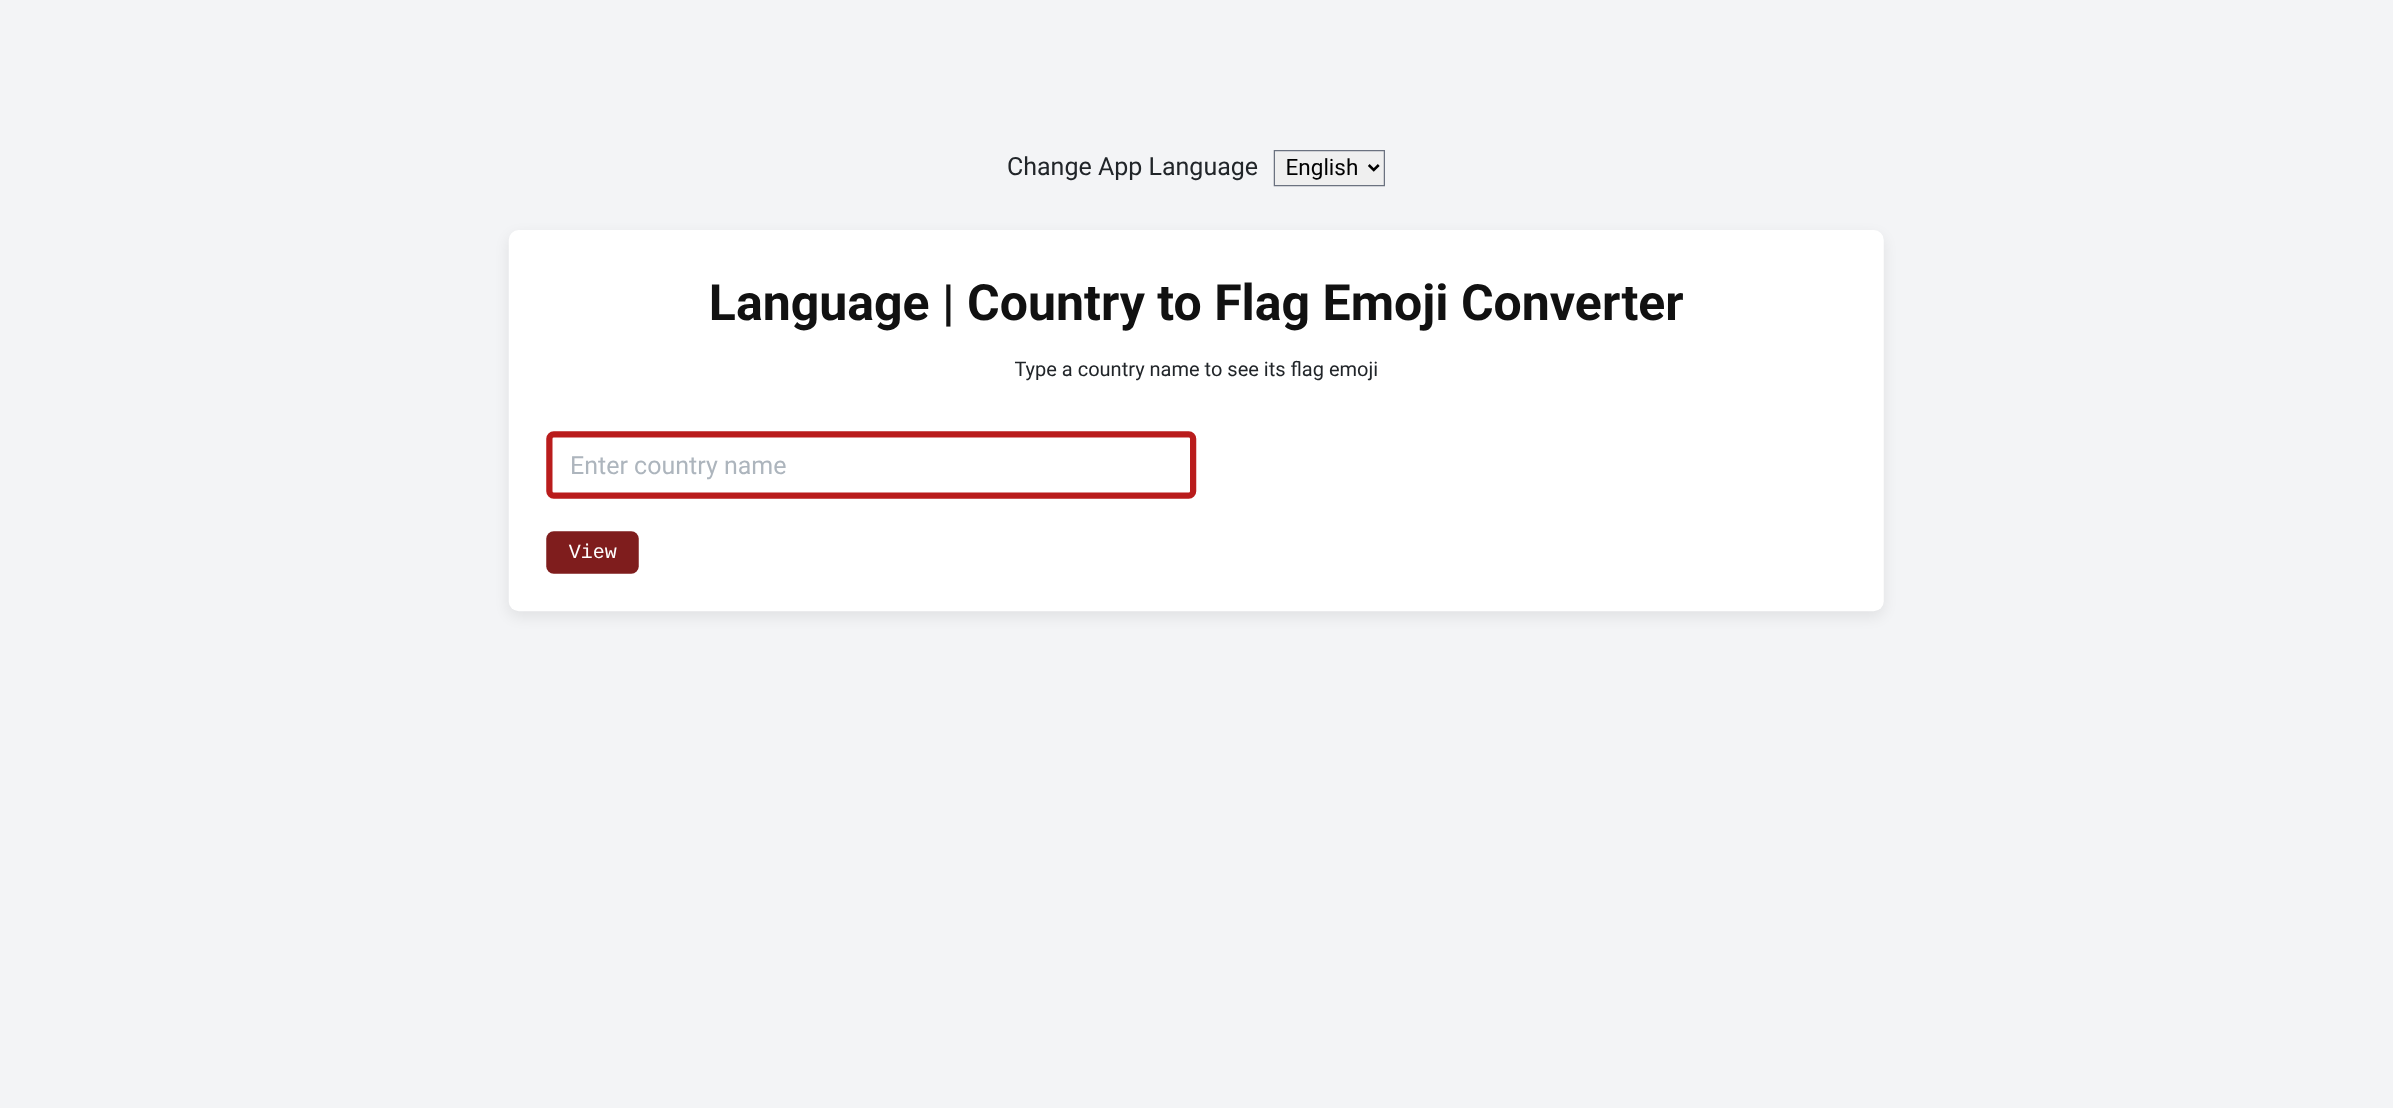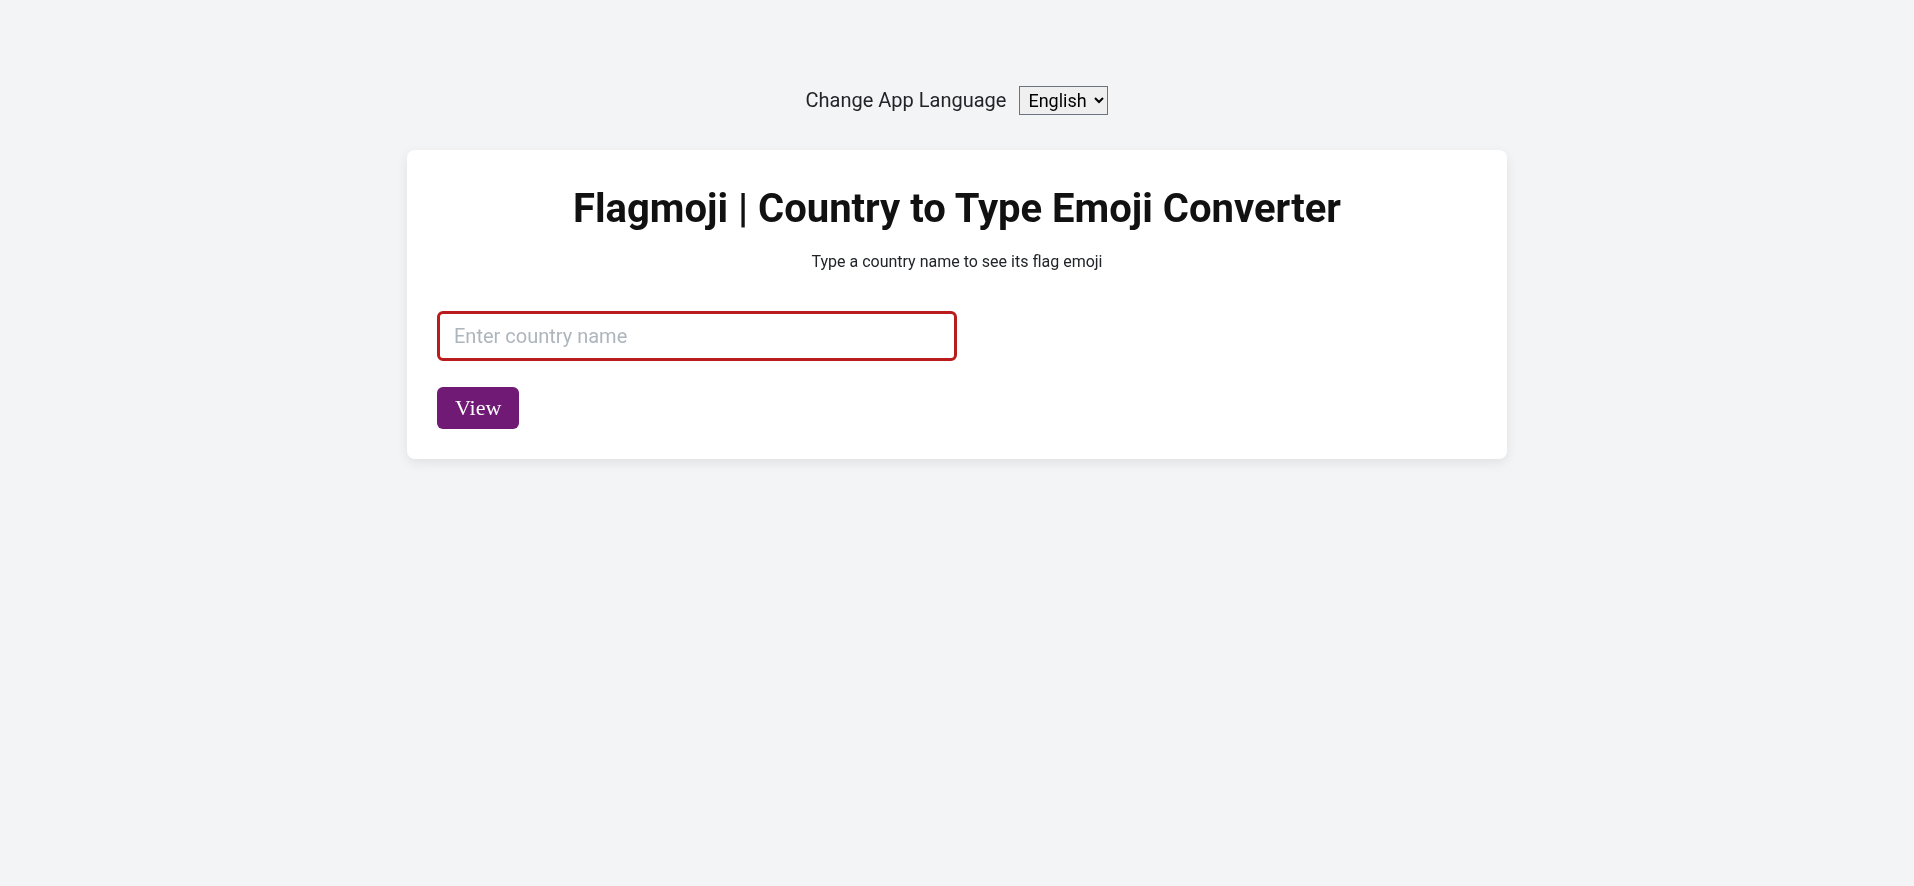--- a/index.html
+++ b/index.html
@@ -9,21 +9,21 @@
     }
     body {
       font-family: -apple-system, BlinkMacSystemFont, "Segoe UI", Roboto, Helvetica, Arial, sans-serif;
       background-color: #f3f4f6;
       min-height: 100vh;
       color: #212529;
     }
     .container {
       max-width: 1100px;
       margin: 0 auto;
-      padding-top: 86px;
+      padding-top: 120px;
     }
     .language-row {
       text-align: center;
       margin-bottom: 35px;
       font-size: 20px;
       color: #212529;
     }
     .language-label {
       margin-right: 8px;
     }
@@ -52,51 +52,51 @@
       text-align: center;
       font-size: 16px;
       color: #212529;
       margin-bottom: 40px;
     }
     .country-input {
       width: 520px;
       max-width: 100%;
       font-size: 20px;
       padding: 10px 14px;
-      border: 3px solid #b91c1c;
+      border: 5px solid #b91c1c;
       border-radius: 6px;
       color: #212529;
       font-family: inherit;
       display: block;
       margin-bottom: 26px;
     }
     .country-input::placeholder {
       color: #adb5bd;
     }
     .view-button {
-      background-color: #701a75;
+      background-color: #7f1d1d;
       color: #ffffff;
       border: none;
-      font-size: 22px;
+      font-size: 16px;
       padding: 8px 18px;
       border-radius: 6px;
       cursor: pointer;
-      font-family: Liberation Serif, serif;
+      font-family: Liberation Mono, monospace;
     }
   </style>
 </head>
 <body>
 
 <div class="container">
   <div class="language-row">
     <span class="language-label">Change App Language</span>
     <select class="language-select">
       <option>English</option>
     </select>
   </div>
 
   <div class="card">
-    <h1 class="title">Flagmoji | Country to Type Emoji Converter</h1>
+    <h1 class="title">Language | Country to Flag Emoji Converter</h1>
     <p class="subtitle">Type a country name to see its flag emoji</p>
     <input type="text" class="country-input" placeholder="Enter country name" style="">
     <button class="view-button">View</button>
   </div>
 </div>
 
 </body></html>

